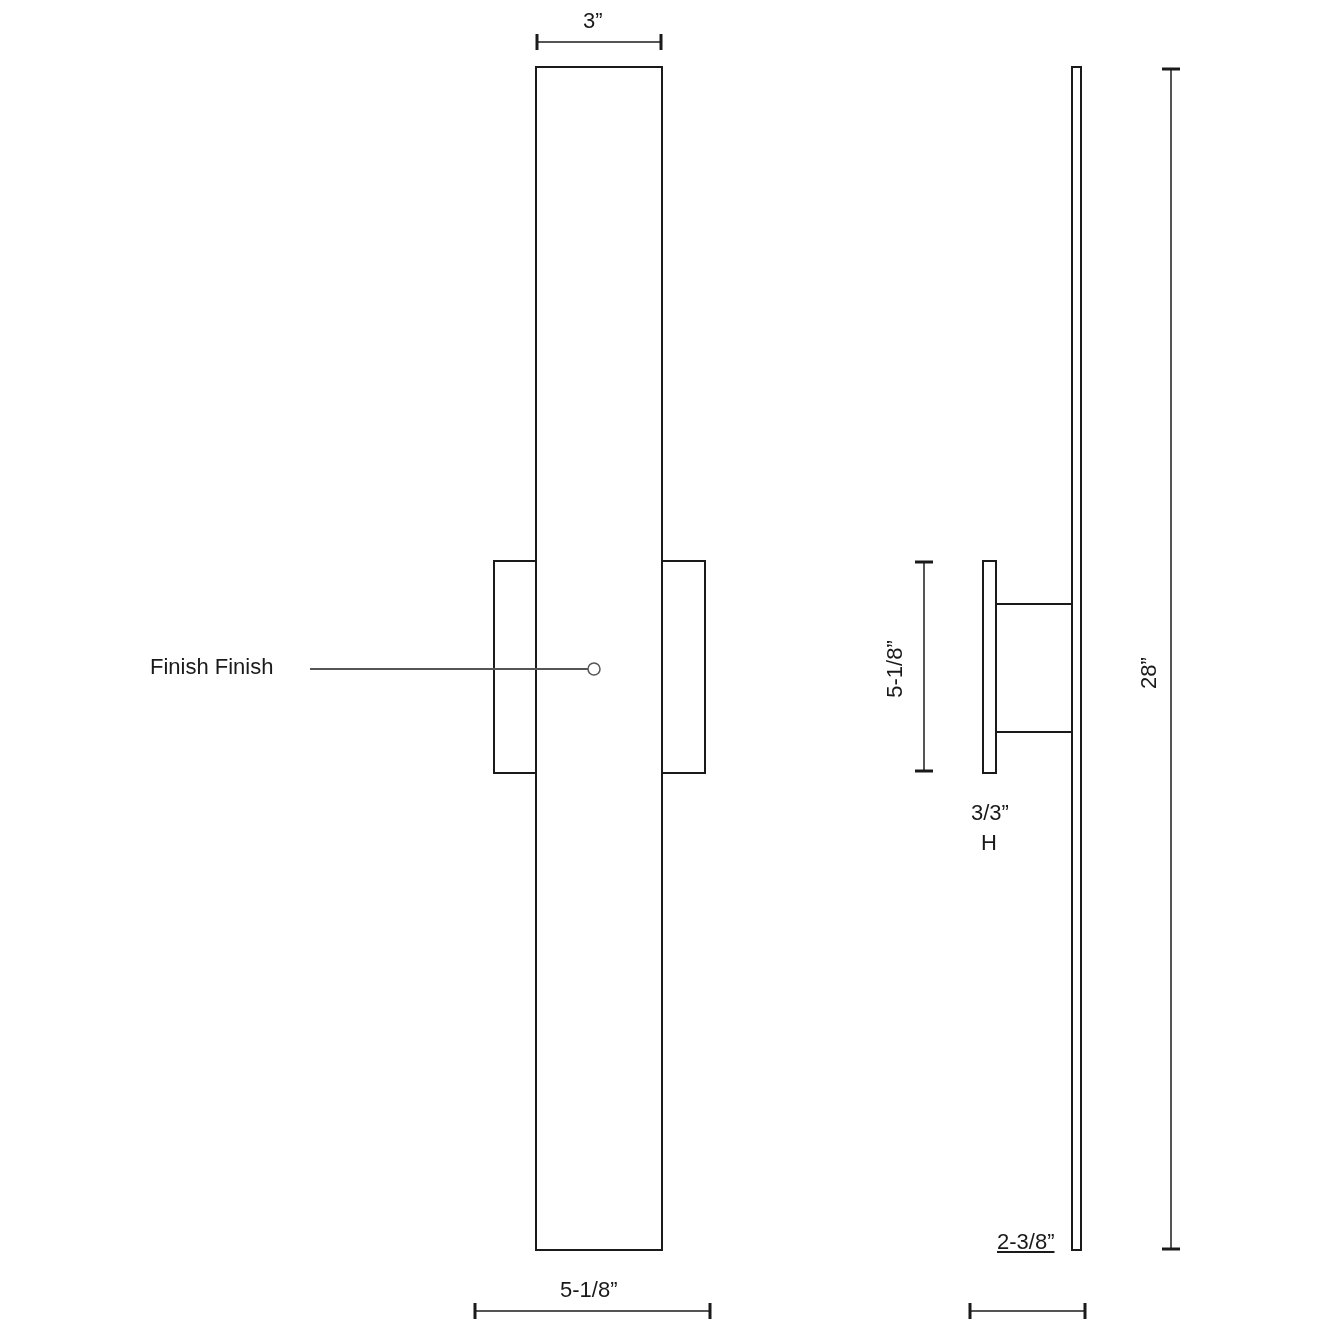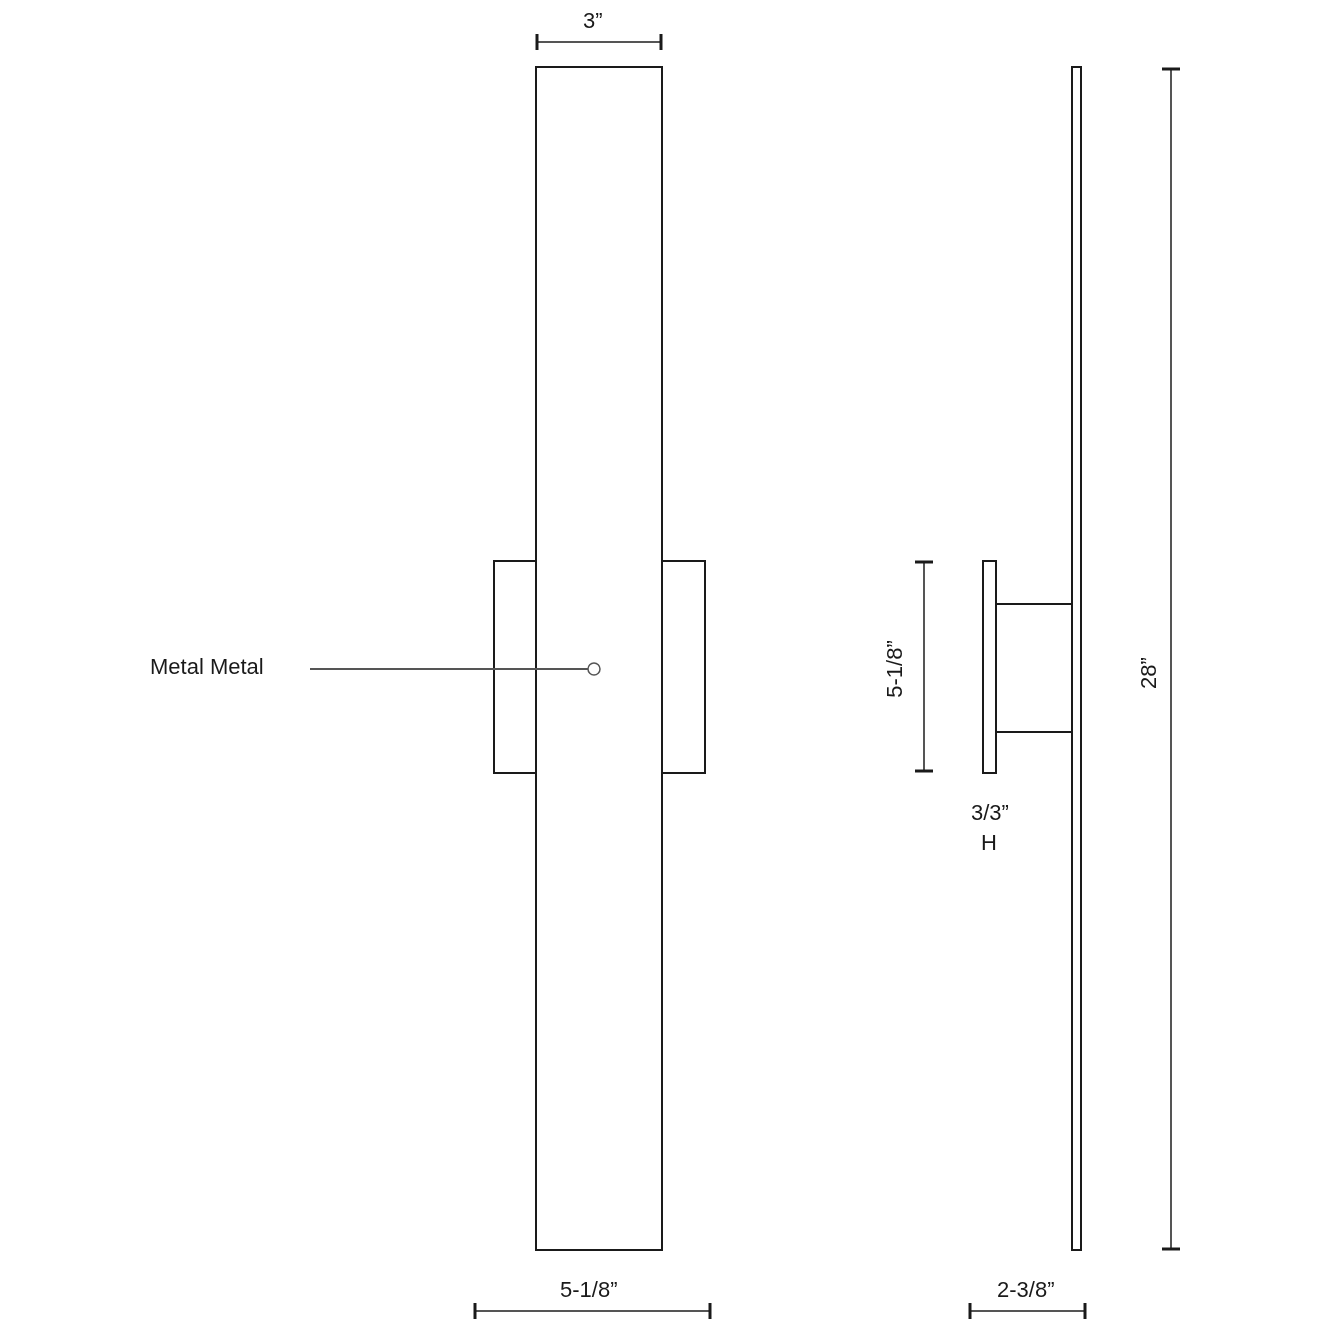--- a/index.html
+++ b/index.html
@@ -32,19 +32,19 @@
     <line x1="915" y1="771" x2="933" y2="771" stroke="#1a1a1a" stroke-width="3"></line>
     <line x1="1171" y1="69" x2="1171" y2="1249" stroke="#555555" stroke-width="2"></line>
     <line x1="1162" y1="69" x2="1180" y2="69" stroke="#1a1a1a" stroke-width="3"></line>
     <line x1="1162" y1="1249" x2="1180" y2="1249" stroke="#1a1a1a" stroke-width="3"></line>
     <line x1="970" y1="1311" x2="1085" y2="1311" stroke="#555555" stroke-width="2"></line>
     <line x1="970" y1="1303" x2="970" y2="1319" stroke="#1a1a1a" stroke-width="3"></line>
     <line x1="1085" y1="1303" x2="1085" y2="1319" stroke="#1a1a1a" stroke-width="3"></line>
   </svg>
 
 <div class="lbl" style="left:583px; top:10px;">3”</div>
-<div class="lbl" style="left:150px; top:656px;">Metal Metal</div>
+<div class="lbl" style="left:150px; top:656px;">Finish Finish</div>
 <div class="lbl" style="left:560px; top:1279px;">5-1/8”</div>
-<div class="lbl" style="left:997px; top:1279px;">2-3/8”</div>
+<div class="lbl" style="left:997px; top:1231px;text-decoration:underline;">2-3/8”</div>
 <div class="lbl rot" style="left:866px; top:658px;">5-1/8”</div>
 <div class="lbl rot" style="left:1133px; top:662px;">28”</div>
 <div class="lbl" style="left:971px; top:802px;">3/3”</div>
 <div class="lbl" style="left:981px; top:832px;">H</div>
 
 </body></html>

